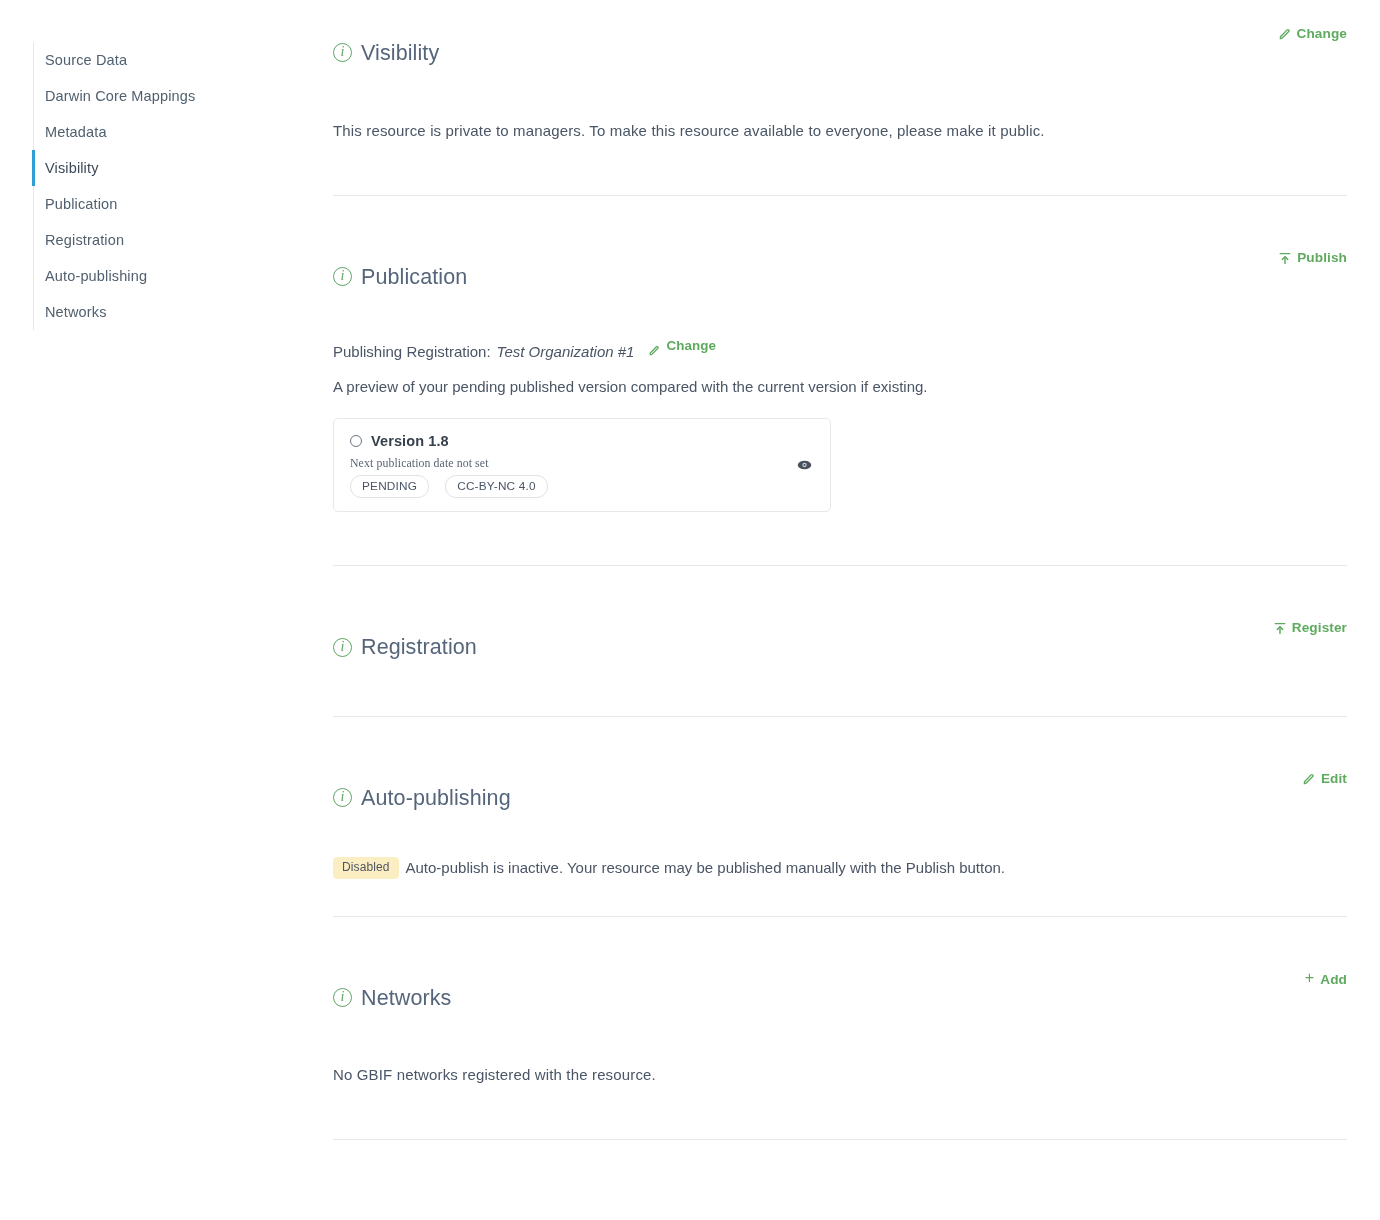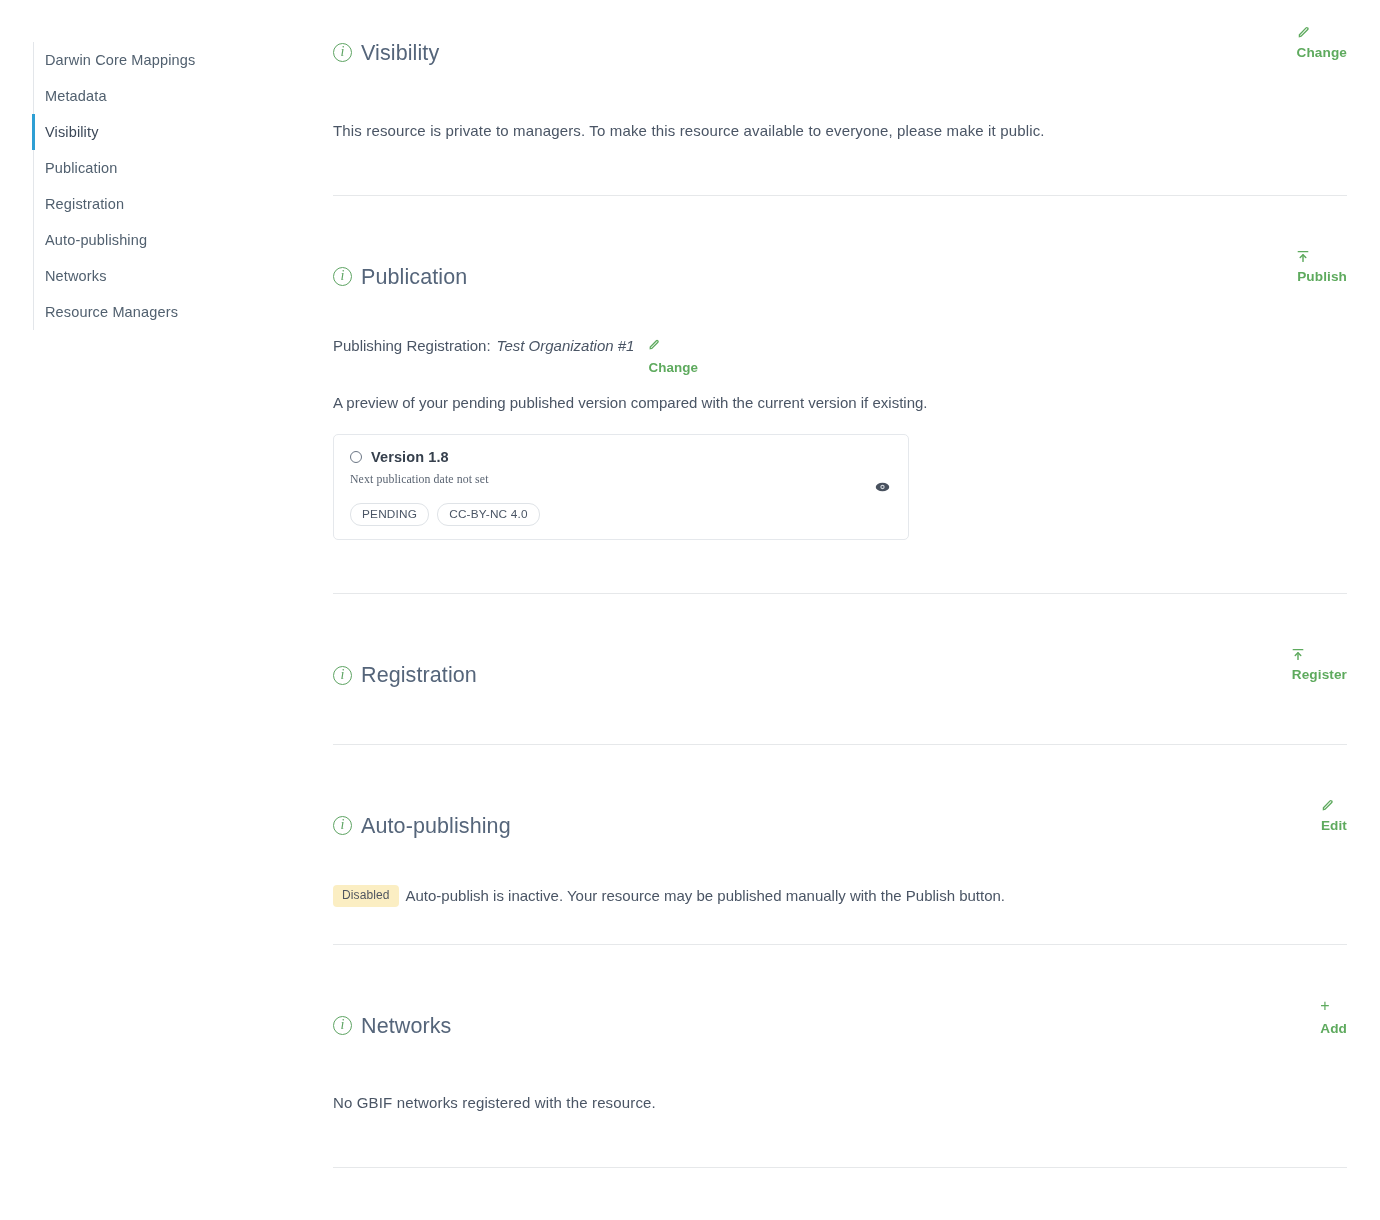--- a/index.html
+++ b/index.html
@@ -94,30 +94,29 @@
   }
   .sec-title {
     font-size: 21.5px;
     font-weight: 400;
     color: #55657a;
     line-height: 26px;
     letter-spacing: 0.1px;
   }
   .action-link {
     display: inline-flex;
-    align-items: flex-start;
+    align-items: flex-end;
     gap: 6px;
     color: #5eaa5e;
     font-size: 13.6px;
     font-weight: bold;
     cursor: pointer;
     white-space: nowrap;
     padding-top: 4px;
     letter-spacing: 0.1px;
-    flex-direction: column;
   }
   .action-link svg { display: block; }
   .action-link .plus-glyph {
     font-size: 16px;
     font-weight: 400;
     line-height: 1;
     position: relative;
     top: -0.5px;
   }
 
@@ -157,21 +156,21 @@
     border: 0;
     border-top: 1px solid #e6e8ea;
     margin: 0;
   }
 
   
   .card {
     border: 1px solid #e5e8ec;
     border-radius: 5px;
     background: #fff;
-    width: 576px;
+    width: 498px;
     margin-top: 20px;
     padding: 14px 16px 13px 16px;
     position: relative;
   }
   .card-row1 {
     display: flex;
     align-items: center;
     gap: 9px;
   }
   .radio {
@@ -189,23 +188,23 @@
   }
   .card-sub {
     font-size: 11.8px;
     color: #5a6472;
     margin-top: 7px;
     margin-left: 0;
     letter-spacing: 0.1px;
     font-family: Liberation Serif, serif;
   }
   .chips {
-    margin-top: 16px;
-    display: flex;
-    gap: 8px;
+    margin-top: 4px;
+    display: flex;
+    gap: 16px;
   }
   .chip {
     border: 1px solid #dfe3e7;
     border-radius: 11px;
     padding: 3px 11px 4px 11px;
     font-size: 11.8px;
     color: #4a5565;
     line-height: 14px;
     background: #fff;
     letter-spacing: 0.2px;
@@ -242,28 +241,28 @@
     line-height: 22px;
   }
 </style>
 </head>
 <body>
 
 <div id="page">
 
   <nav id="sidebar">
     <ul class="side-list">
+      <li class="side-item"><span>Source Data</span></li>
       <li class="side-item"><span>Darwin Core Mappings</span></li>
       <li class="side-item"><span>Metadata</span></li>
       <li class="side-item active"><span>Visibility</span></li>
       <li class="side-item"><span>Publication</span></li>
       <li class="side-item"><span>Registration</span></li>
       <li class="side-item"><span>Auto-publishing</span></li>
       <li class="side-item"><span>Networks</span></li>
-      <li class="side-item"><span>Resource Managers</span></li>
     </ul>
   </nav>
 
   <main id="main">
 
     <section class="section">
       <div class="sec-head">
         <div class="sec-title-wrap">
           <div class="info-icon">i</div>
           <h2 class="sec-title">Visibility</h2>

